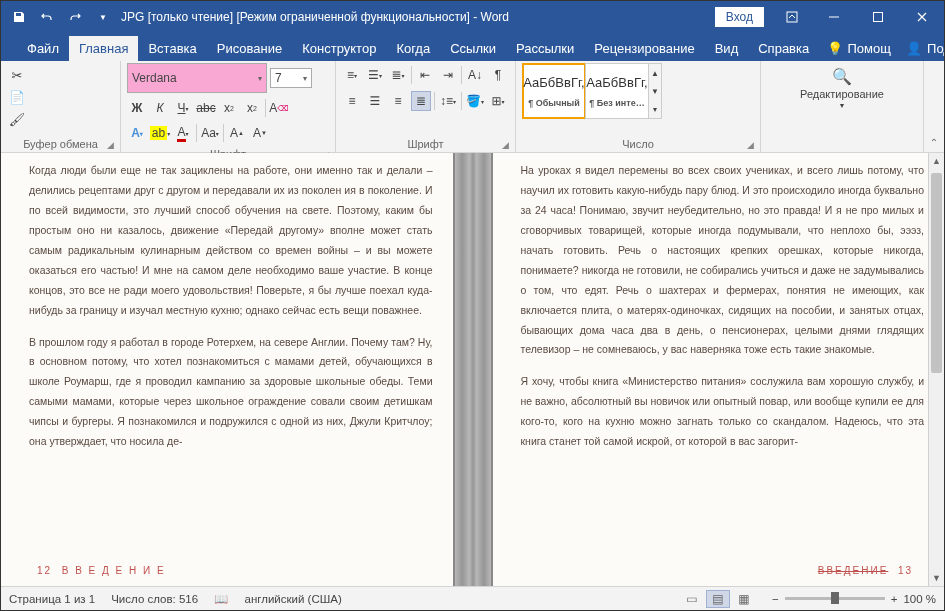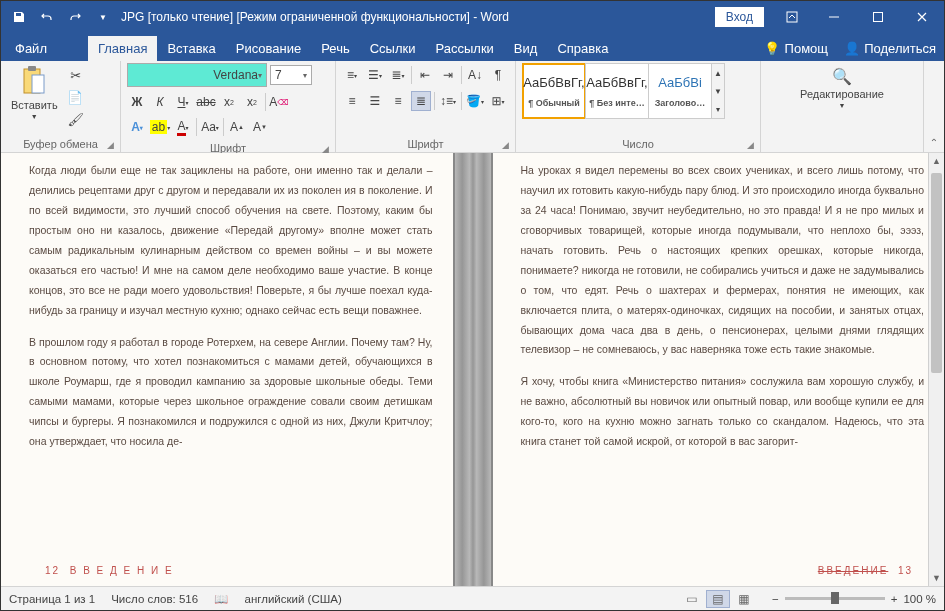--- a/index.html
+++ b/index.html
@@ -4,52 +4,52 @@
 <style>
 * { margin: 0; padding: 0; box-sizing: border-box; font-family: "Segoe UI", Tahoma, sans-serif; }
 body { background: #fff; width: 945px; height: 611px; overflow: hidden; border: 1px solid #333; position: relative; }
 .titlebar { height: 32px; background: #2b579a; color: #fff; display: flex; align-items: center; font-size: 12px; }
 .titlebar .qat { display: flex; align-items: center; padding: 0 6px; gap: 4px; }
 .titlebar .qat span { width: 24px; height: 24px; display: flex; align-items: center; justify-content: center; cursor: pointer; }
 .titlebar .title { flex: 1; text-align: left; white-space: nowrap; overflow: hidden; }
 .titlebar .acct { background: #fff; color: #2b579a; padding: 2px 10px; margin: 4px 8px; font-size: 12px; border: 1px solid #fff; }
 .titlebar .winbtns { display: flex; }
 .titlebar .winbtns span { width: 44px; height: 32px; display: flex; align-items: center; justify-content: center; cursor: pointer; }
-.tabs { height: 28px; background: #2b579a; display: flex; align-items: flex-end; padding-left: 4px; color: #fff; font-size: 13px; }
+.tabs { height: 28px; background: #2b579a; display: flex; align-items: flex-end; padding-left: 16px; color: #fff; font-size: 13px; }
 .tabs .tab { padding: 5px 10px; cursor: pointer; }
-.tabs .tab.active { background: #f3f3f3; color: #2b579a; margin-left: 31px; }
+.tabs .tab.active { background: #f3f3f3; color: #2b579a; }
 .tabs .spacer { flex: 1; }
 .tabs .rlink { padding: 5px 8px; display: flex; align-items: center; gap: 4px; cursor: pointer; }
 .ribbon { height: 92px; background: #f3f3f3; border-bottom: 1px solid #d4d4d4; display: flex; font-size: 11px; color: #444; }
 .group { border-right: 1px solid #d4d4d4; display: flex; flex-direction: column; padding: 2px 6px 0; }
 .group .body { flex: 1; display: flex; align-items: flex-start; gap: 4px; }
 .group .label { text-align: center; font-size: 11px; color: #666; padding: 2px 0; position: relative; }
 .group .label .dlg { position: absolute; right: 0; bottom: 2px; font-size: 9px; color: #888; cursor: pointer; }
 .bigbtn { display: flex; flex-direction: column; align-items: center; gap: 2px; padding: 2px 4px; cursor: pointer; }
 .bigbtn .ico { width: 32px; height: 32px; display: flex; align-items: center; justify-content: center; font-size: 20px; }
 .clipside { display: flex; flex-direction: column; gap: 2px; padding-top: 2px; }
 .clipside span { width: 20px; height: 20px; display: flex; align-items: center; justify-content: center; cursor: pointer; font-size: 13px; }
-.fontname { width: 140px; height: 24px; border: 1px solid #ababab; background: #5eead4; font-size: 12px; padding: 0 4px; display: flex; align-items: center; justify-content: flex-end; }
+.fontname { width: 140px; height: 30px; border: 1px solid #ababab; background: #f9a8d4; font-size: 12px; padding: 0 4px; display: flex; align-items: center; justify-content: space-between; }
 .fontsize { width: 42px; height: 20px; border: 1px solid #ababab; background: #fff; font-size: 12px; padding: 0 4px; display: flex; align-items: center; justify-content: space-between; }
 .fontrow { display: flex; gap: 3px; margin-bottom: 3px; align-items: center; flex-wrap: wrap; }
 .ibtn { width: 20px; height: 20px; display: flex; align-items: center; justify-content: center; cursor: pointer; font-size: 12px; color: #444; border: 1px solid transparent; }
 .styles { display: flex; gap: 0; }
 .swatch { width: 64px; height: 56px; border: 1px solid #ccc; margin-right: -1px; display: flex; flex-direction: column; align-items: center; justify-content: center; font-size: 10px; cursor: pointer; background: #fff; }
 .swatch .prev { font-size: 13px; color: #333; margin-bottom: 8px; }
 .swatch.heading .prev { color: #2e74b5; }
 .swatch .nm { font-size: 9px; color: #555; white-space: nowrap; overflow: hidden; max-width: 60px; font-weight: bold; }
 .swatch.sel { border-color: #f2a100; box-shadow: inset 0 0 0 1px #f2a100; }
 .editbtn { display: flex; flex-direction: column; align-items: center; padding: 4px 8px; cursor: pointer; gap: 2px; }
 .docarea { position: absolute; top: 152px; left: 0; right: 0; bottom: 24px; background: #eef3f8; overflow: hidden; }
 .pages { display: flex; height: 100%; }
 .page { background: #fdfbf7; flex: 1; padding: 8px 20px 8px 28px; font-family: Verdana, sans-serif; font-size: 10.5px; color: #5a4a42; line-height: 1.9; text-align: justify; position: relative; overflow: hidden; }
 .gutter { width: 40px; background: linear-gradient(to right, #b8b8b8 0%, #969696 20%, #b8b8b8 40%, #969696 50%, #b8b8b8 60%, #969696 80%, #b8b8b8 100%); border-left: 2px solid #888; border-right: 2px solid #888; }
 .page p { margin-bottom: 12px; }
 .pgnum { position: absolute; bottom: 6px; font-size: 10px; letter-spacing: 2px; }
-.pgnum.left { left: 44px; color: #c0504d; }
+.pgnum.left { left: 36px; color: #c0504d; }
 .pgnum.right { right: 31px; color: #c0504d; }
 .pgnum .strike { text-decoration: line-through; }
 .scrollbar { position: absolute; right: 0; top: 0; bottom: 0; width: 16px; background: #f0f0f0; border-left: 1px solid #d0d0d0; }
 .scrollbar .thumb { position: absolute; left: 2px; right: 2px; top: 20px; height: 200px; background: #c2c2c2; border-radius: 2px; }
 .scrollbar .arr { position: absolute; left: 0; right: 0; height: 16px; display: flex; align-items: center; justify-content: center; font-size: 9px; color: #666; cursor: pointer; }
 .statusbar { position: absolute; bottom: 0; left: 0; right: 0; height: 24px; background: #f3f3f3; border-top: 1px solid #d4d4d4; display: flex; align-items: center; font-size: 11.5px; color: #444; padding: 0 8px; gap: 16px; }
 .statusbar .spacer { flex: 1; }
 .viewbtns { display: flex; gap: 2px; }
 .viewbtns span { width: 24px; height: 18px; display: flex; align-items: center; justify-content: center; border: 1px solid transparent; cursor: pointer; font-size: 12px; color: #666; }
 .viewbtns span.active { background: #d0d8e8; border-color: #a0b0d0; }
@@ -105,50 +105,41 @@
         </svg>
       </span>
   </div>
 </div>
 
 <div class="tabs">
   <div class="tab">Файл</div>
   <div class="tab active">Главная</div>
   <div class="tab">Вставка</div>
   <div class="tab">Рисование</div>
-  <div class="tab">Речь</div>
+  <div class="tab">Конструктор</div>
+  <div class="tab">Когда</div>
   <div class="tab">Ссылки</div>
   <div class="tab">Рассылки</div>
+  <div class="tab">Рецензирование</div>
   <div class="tab">Вид</div>
   <div class="tab">Справка</div>
   <div class="spacer"></div>
   <div class="rlink">
       <span>💡</span>
       <span>Помощ</span>
     </div>
   <div class="rlink">
       <span>👤</span>
       <span>Поделиться</span>
     </div>
 </div>
 
 <div class="ribbon">
   <div class="group" style="width:120px;">
     <div class="body">
-      <div class="bigbtn">
-        <div class="ico">
-            <svg width="28" height="32" viewBox="0 0 28 32">
-              <rect x="4" y="4" width="16" height="24" fill="#f9d978" stroke="#c08f2a"></rect>
-              <rect x="8" y="1" width="8" height="5" rx="1" fill="#888"></rect>
-              <rect x="12" y="10" width="12" height="18" fill="#fff" stroke="#7a9bc9"></rect>
-            </svg>
-          </div>
-        <span>Вставить</span>
-        <span style="font-size:7px;">▼</span>
-      </div>
       <div class="clipside">
         <span>✂</span>
         <span>📄</span>
         <span>🖌</span>
       </div>
     </div>
     <div class="label"><span>Буфер обмена</span><span class="dlg">◢</span></div>
   </div>
 
   <div class="group" style="width:215px;">
@@ -233,24 +224,20 @@
   <div class="group" style="width:245px;">
     <div class="body">
       <div class="styles">
         <div class="swatch sel">
             <div class="prev">АаБбВвГг,</div>
             <div class="nm">¶ Обычный</div>
           </div>
         <div class="swatch">
             <div class="prev">АаБбВвГг,</div>
             <div class="nm">¶ Без инте…</div>
-          </div>
-        <div class="swatch heading">
-            <div class="prev">АаБбВі</div>
-            <div class="nm">Заголово…</div>
           </div>
         <div style="width:14px;display:flex;flex-direction:column;border:1px solid #ccc;">
           <div class="ibtn" style="height:18px;width:100%;font-size:8px;">▲</div>
           <div class="ibtn" style="height:18px;width:100%;font-size:8px;">▼</div>
           <div class="ibtn" style="height:18px;width:100%;font-size:8px;">▾</div>
         </div>
       </div>
     </div>
     <div class="label"><span>Число</span><span class="dlg">◢</span></div>
   </div>

